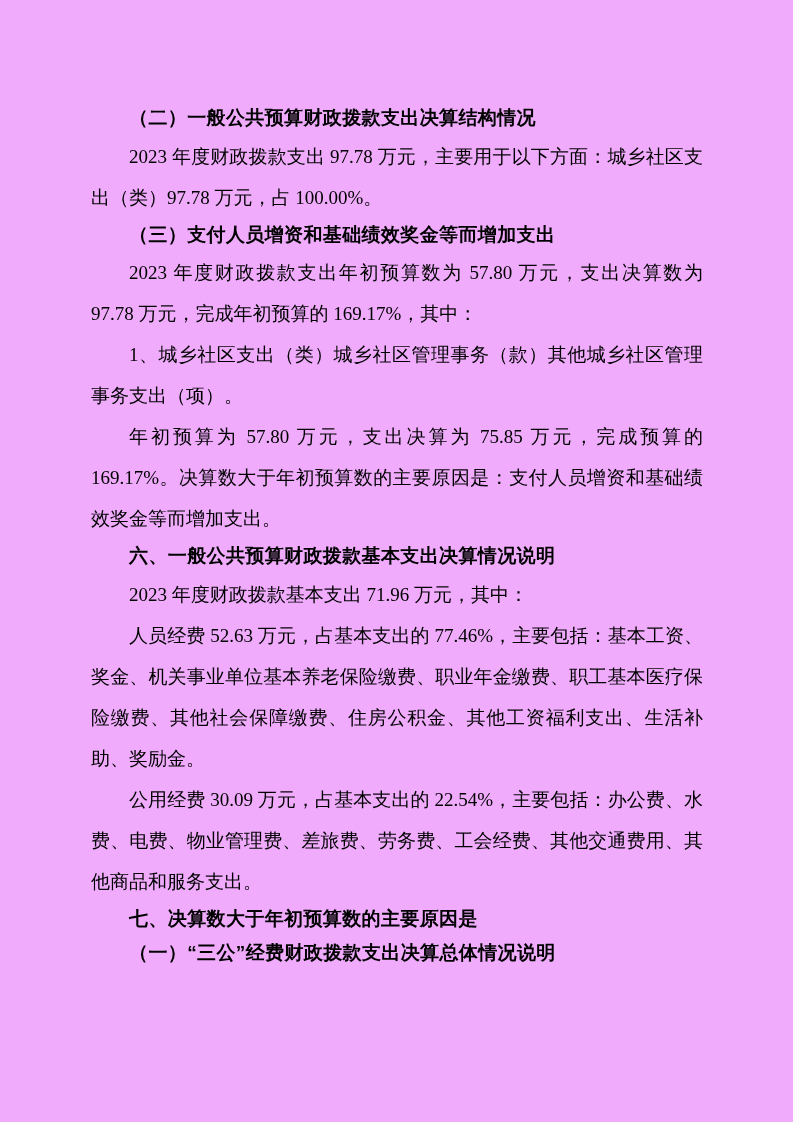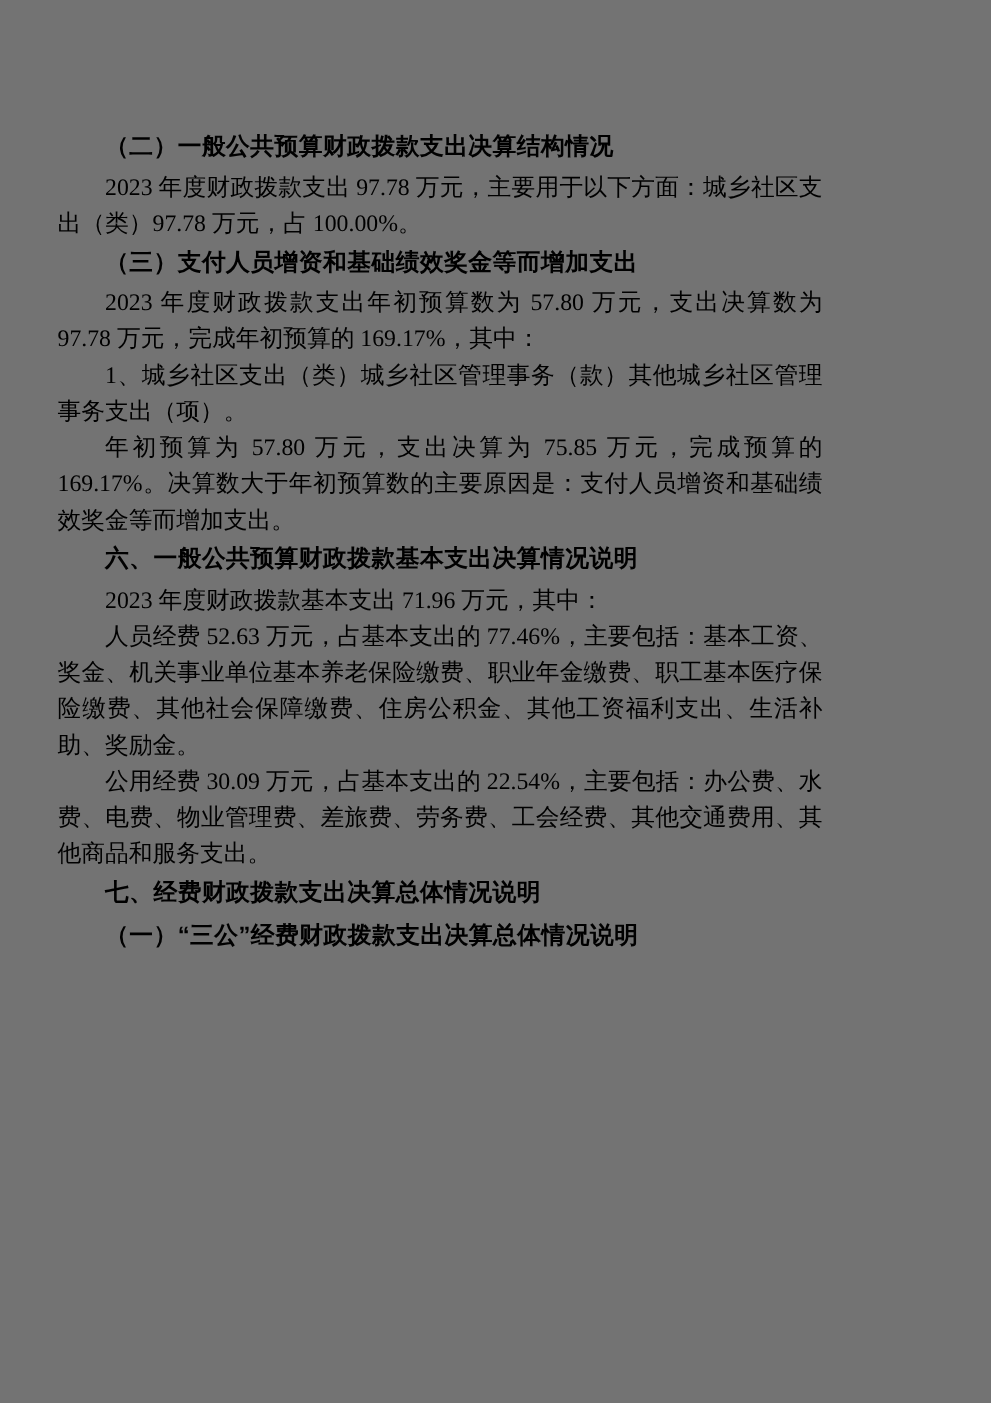--- a/index.html
+++ b/index.html
@@ -5,31 +5,31 @@
   * { margin: 0; padding: 0; box-sizing: border-box; }
   html, body {
     background: #ffffff;
     font-family: "Liberation Serif", "DejaVu Serif", serif;
   }
   .page {
     position: relative;
     width: 793px;
     height: 1122px;
     margin: 0 auto;
-    background: #737373;
+    background: #f0abfc;
     color: #000000;
-    padding: 101px 90px 0 46px;
+    padding: 101px 90px 0 91px;
     overflow: hidden;
   }
   .doc-body {
     width: 612px;
   }
   .para {
     font-size: 19px;
-    line-height: 29px;
+    line-height: 41px;
     text-align: justify;
     text-justify: inter-character;
     text-indent: 2em;
     font-family: "Liberation Serif", "DejaVu Serif", serif;
     color: #000000;
   }
   .heading {
     font-size: 19px;
     line-height: 34.6px;
     font-weight: 700;
@@ -58,19 +58,19 @@
     <p class="para">年初预算为 57.80 万元，支出决算为 75.85 万元，完成预算的 169.17%。决算数大于年初预算数的主要原因是：支付人员增资和基础绩效奖金等而增加支出。</p>
 
     <h2 class="heading">六、一般公共预算财政拨款基本支出决算情况说明</h2>
 
     <p class="para">2023 年度财政拨款基本支出 71.96 万元，其中：</p>
 
     <p class="para">人员经费 52.63 万元，占基本支出的 77.46%，主要包括：基本工资、奖金、机关事业单位基本养老保险缴费、职业年金缴费、职工基本医疗保险缴费、其他社会保障缴费、住房公积金、其他工资福利支出、生活补助、奖励金。</p>
 
     <p class="para">公用经费 30.09 万元，占基本支出的 22.54%，主要包括：办公费、水费、电费、物业管理费、差旅费、劳务费、工会经费、其他交通费用、其他商品和服务支出。</p>
 
-    <h2 class="heading">七、经费财政拨款支出决算总体情况说明</h2>
+    <h2 class="heading">七、决算数大于年初预算数的主要原因是</h2>
 
     <h2 class="heading">（一）“三公”经费财政拨款支出决算总体情况说明</h2>
 
 
   </div>
 </div>
 
 </body></html>

